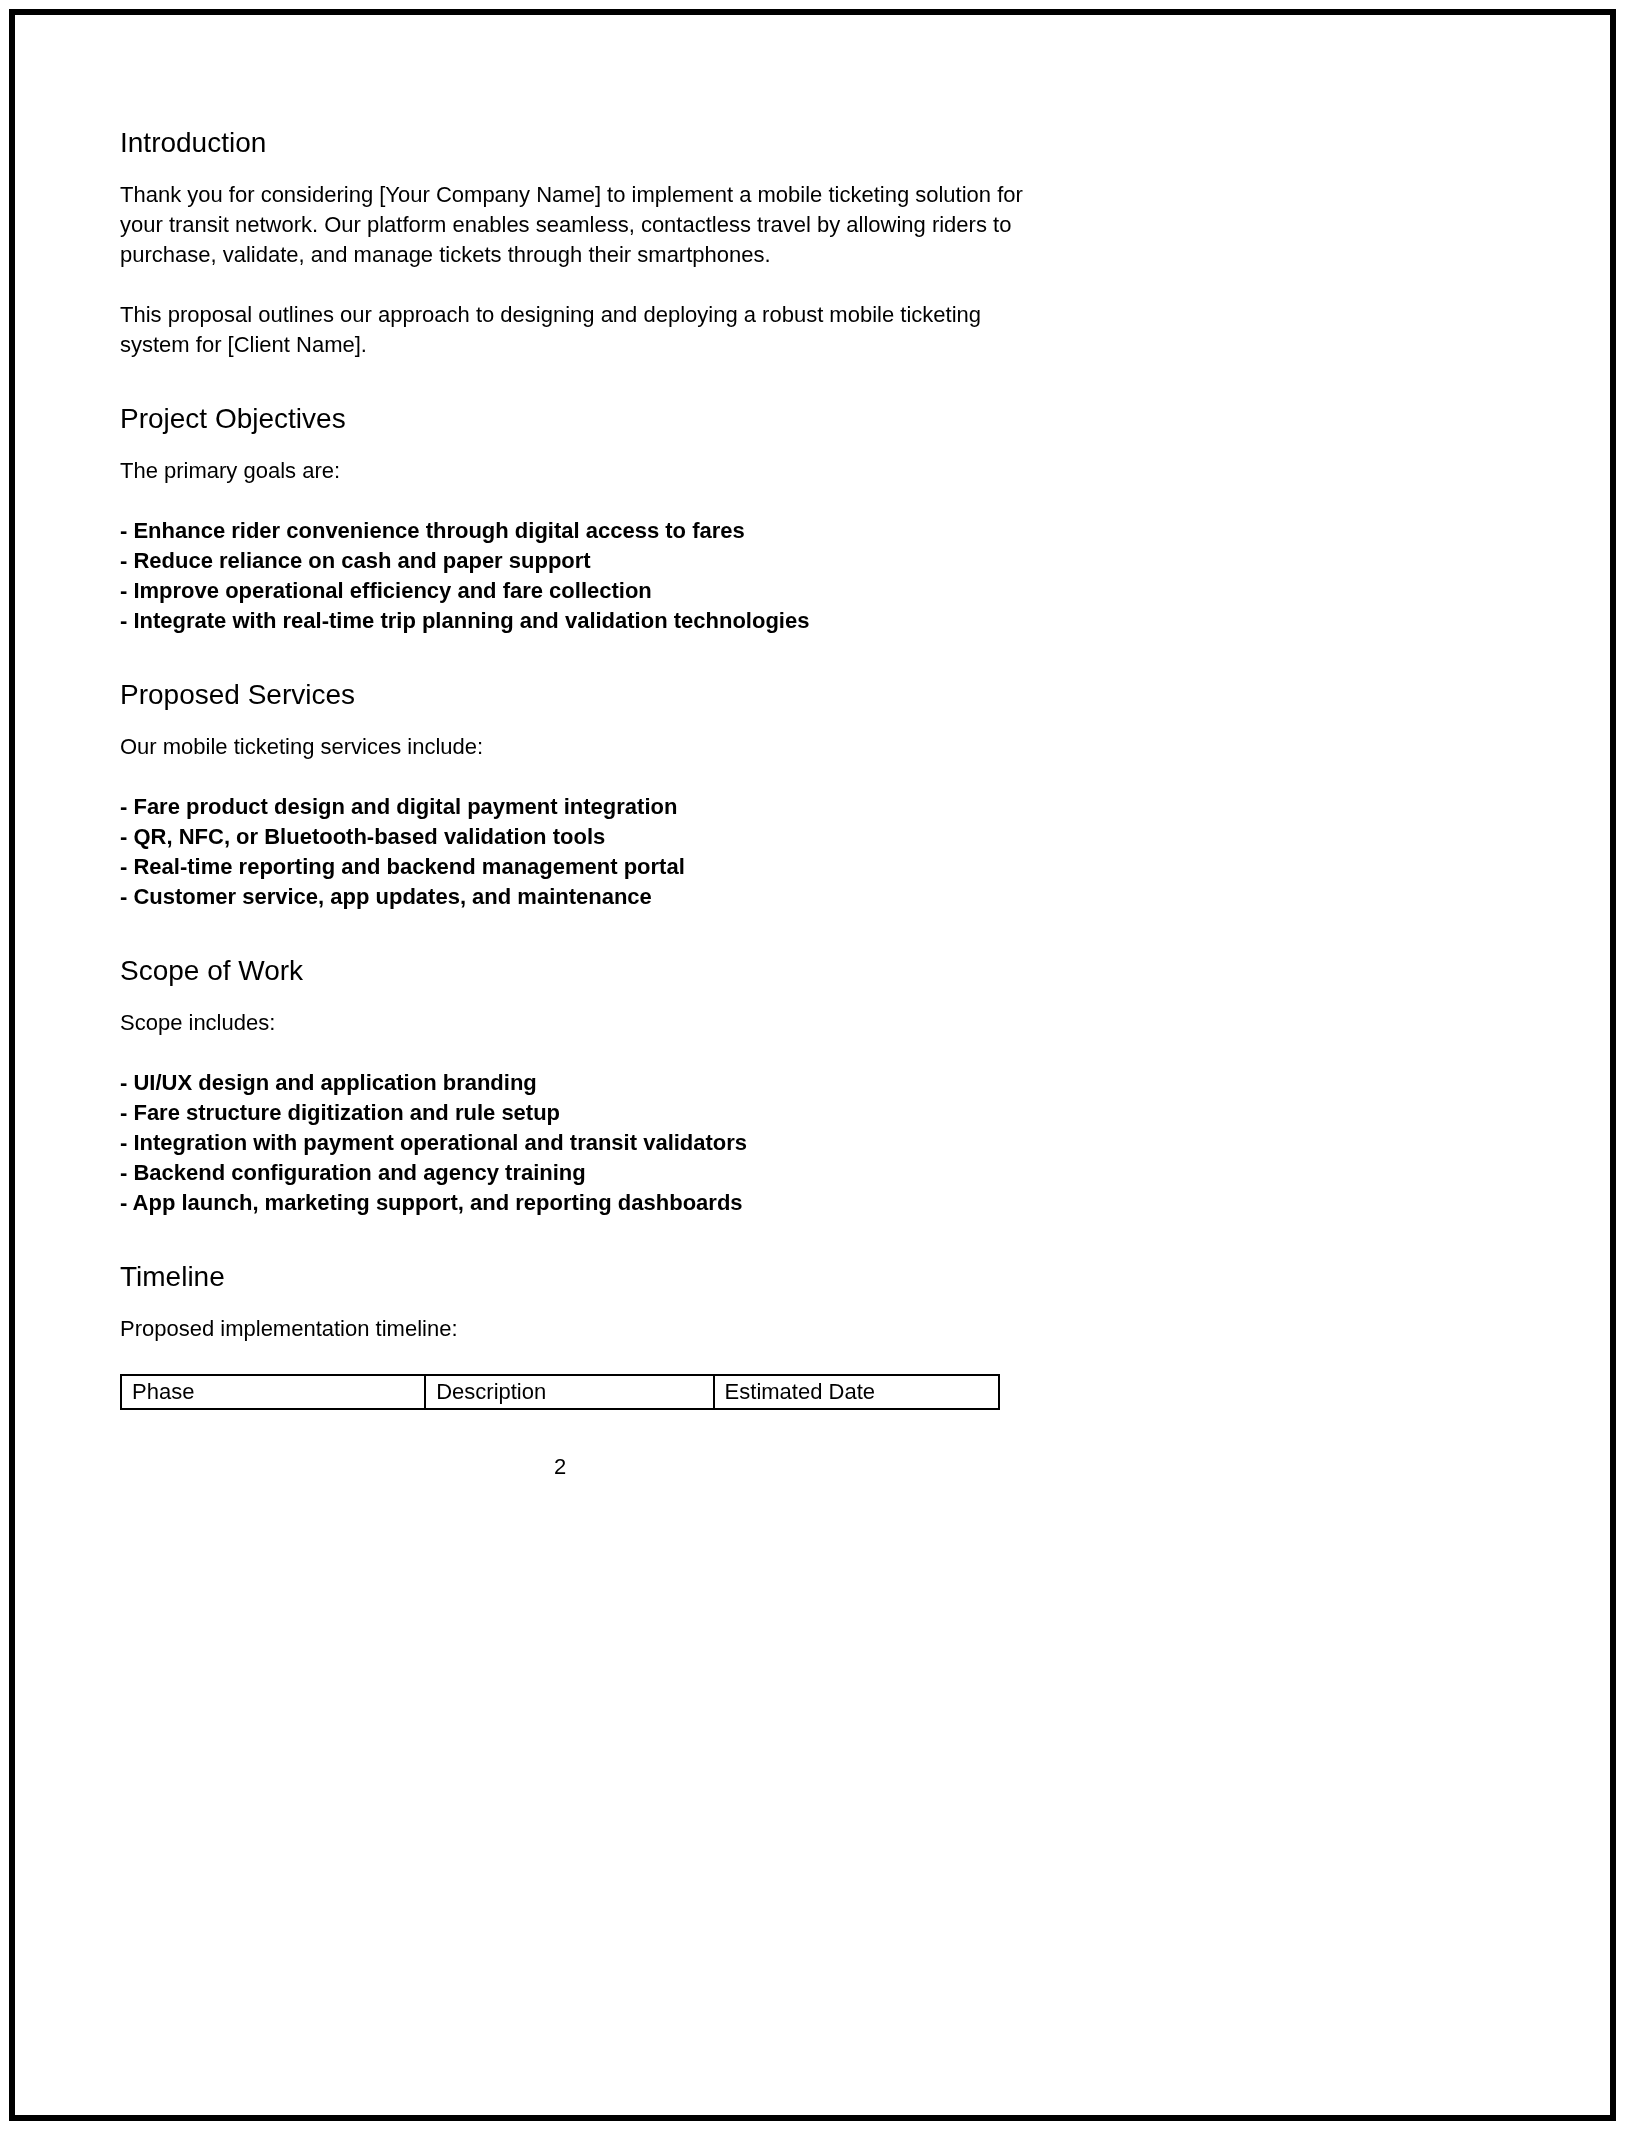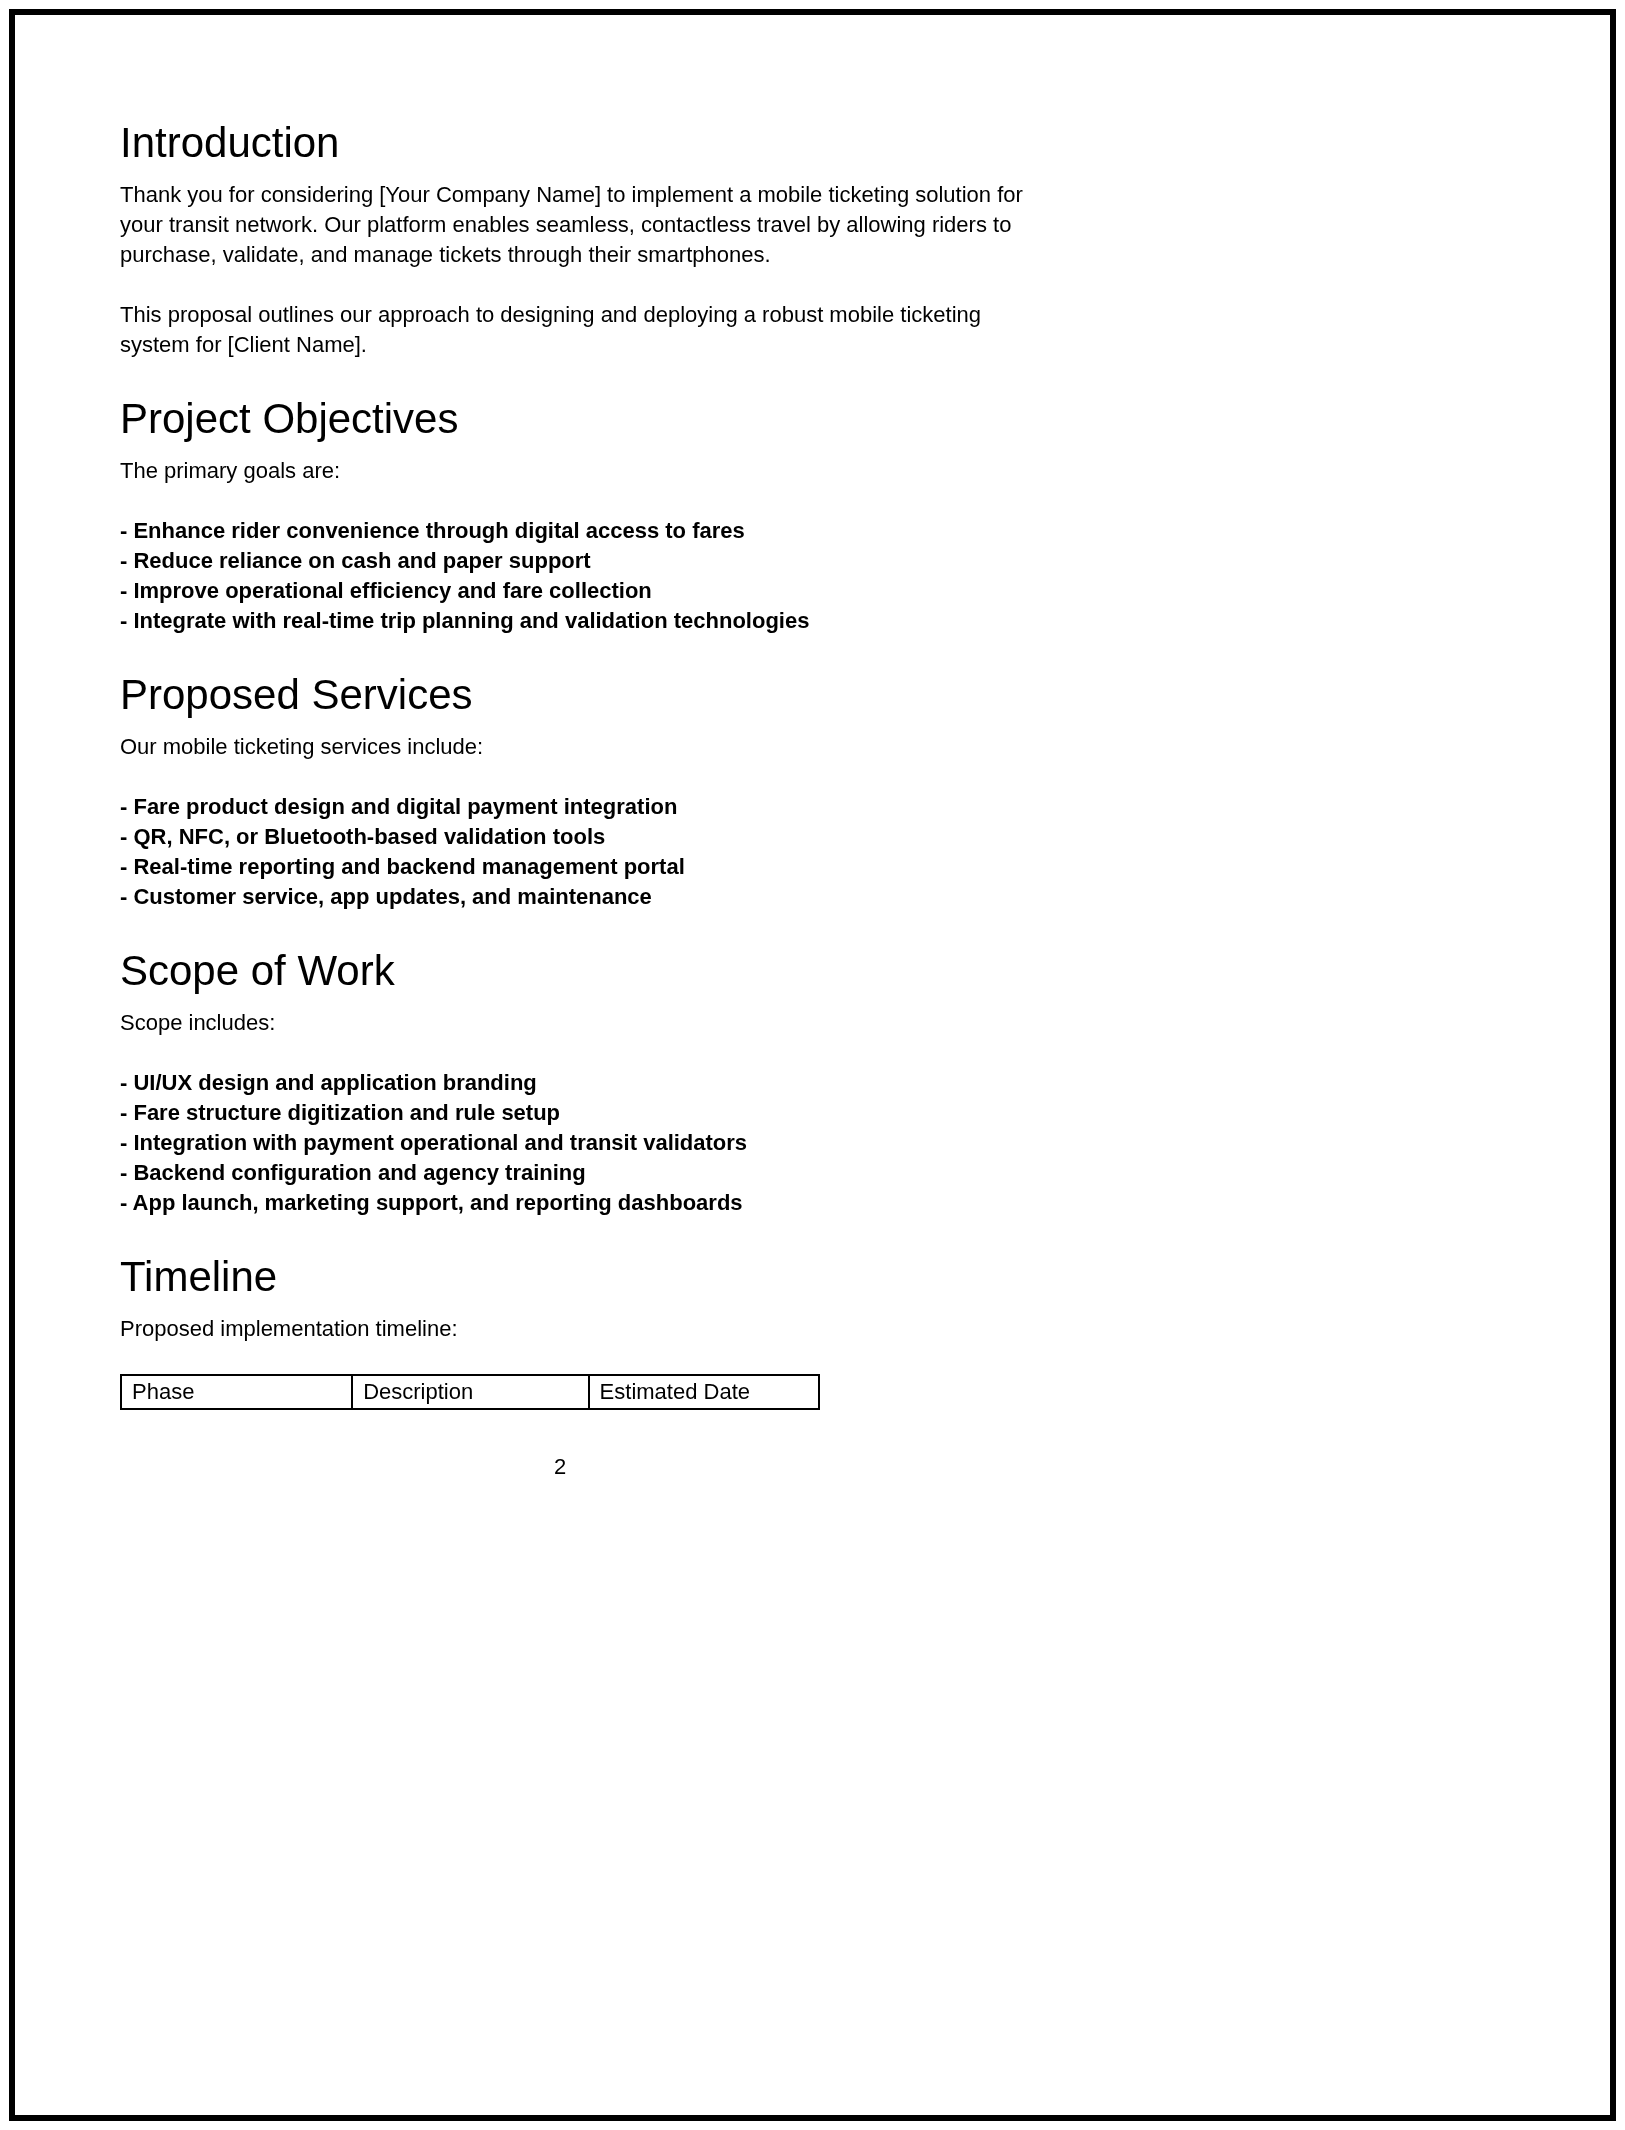--- a/index.html
+++ b/index.html
@@ -19,21 +19,21 @@
     border: 6px solid #000000;
     pointer-events: none;
   }
   .content {
     position: absolute;
     left: 120px;
     top: 120px;
     width: 940px;
   }
   h1 {
-    font-size: 42px;
+    font-size: 28px;
     line-height: 46px;
     font-weight: 400;
     margin: 36px 0 14px 0;
     color: #000000;
   }
   h1.first { margin-top: 0; }
   p {
     font-size: 22px;
     line-height: 30px;
     margin: 0 6px 30px 0;
@@ -42,21 +42,21 @@
     list-style: none;
     margin: 0;
     padding: 0;
     font-size: 22px;
     line-height: 30px;
     font-weight: bold;
   }
   ul.doc-list li { padding: 0; }
   table.doc-table {
     border-collapse: collapse;
-    width: 700px;
+    width: 880px;
     margin-top: 2px;
   }
   table.doc-table th {
     border: 2px solid #000000;
     font-size: 22px;
     line-height: 24px;
     font-weight: 400;
     text-align: left;
     padding: 4px 10px;
     background: #ffffff;

